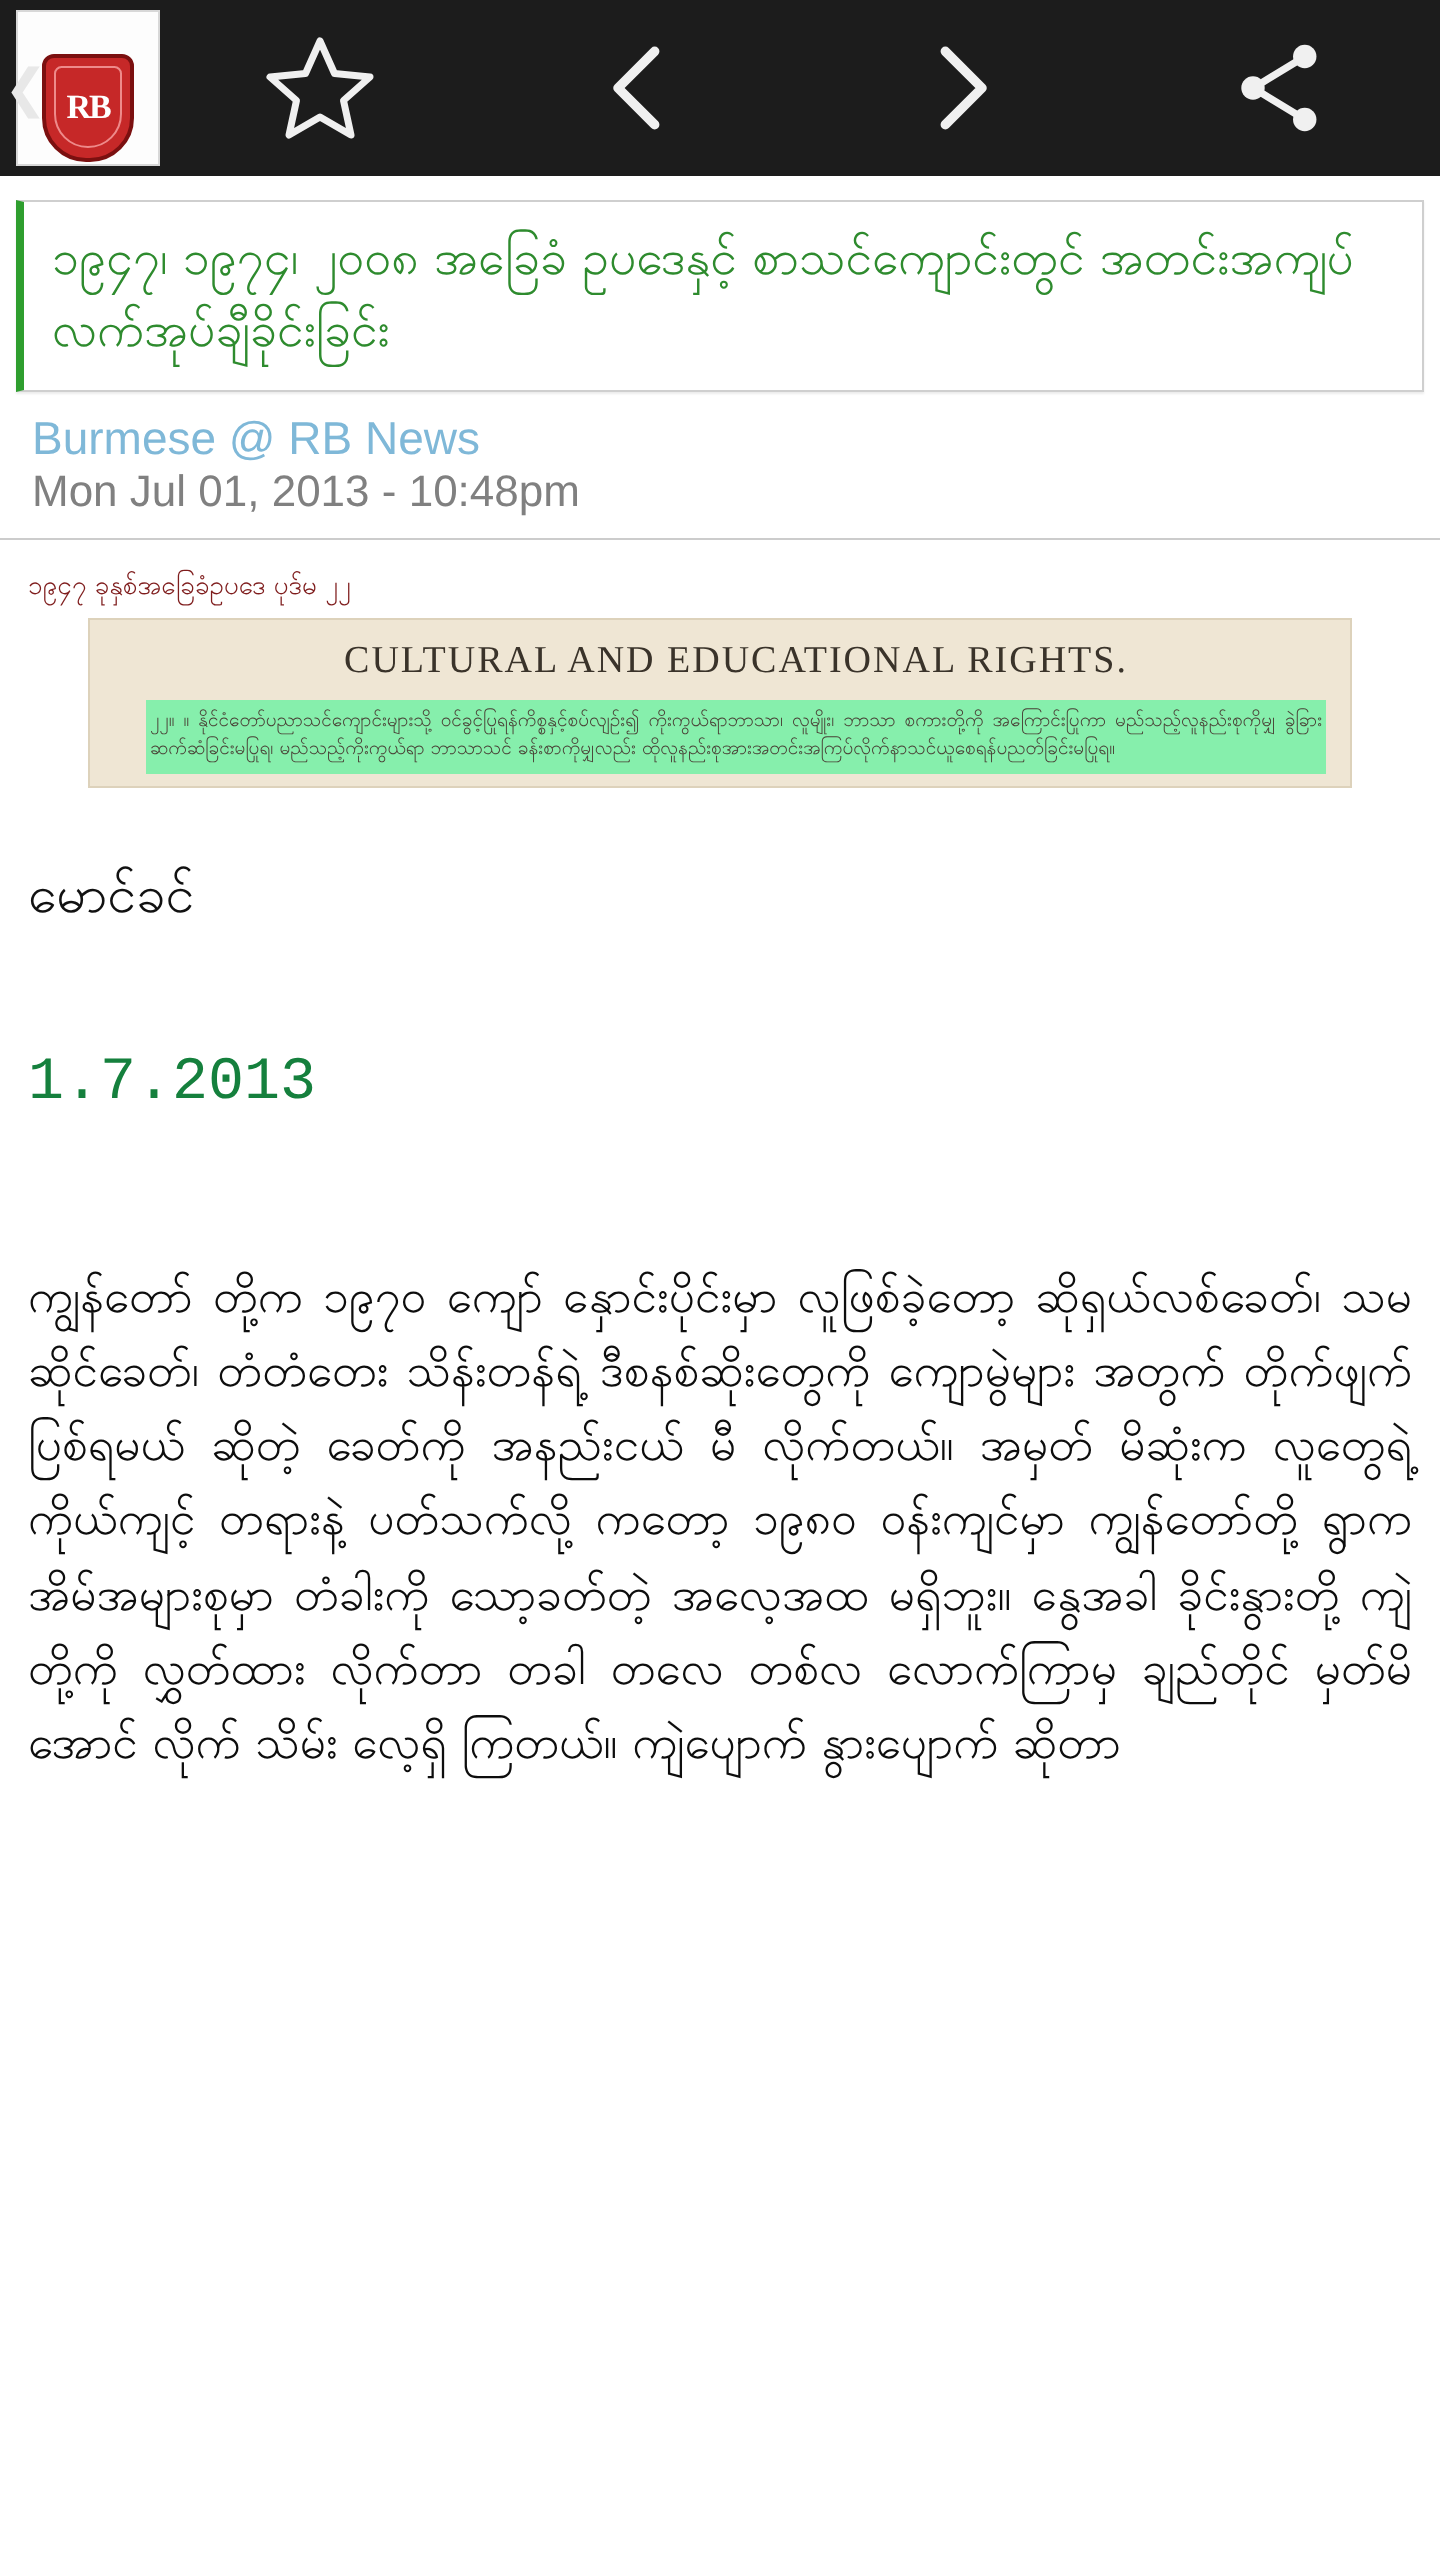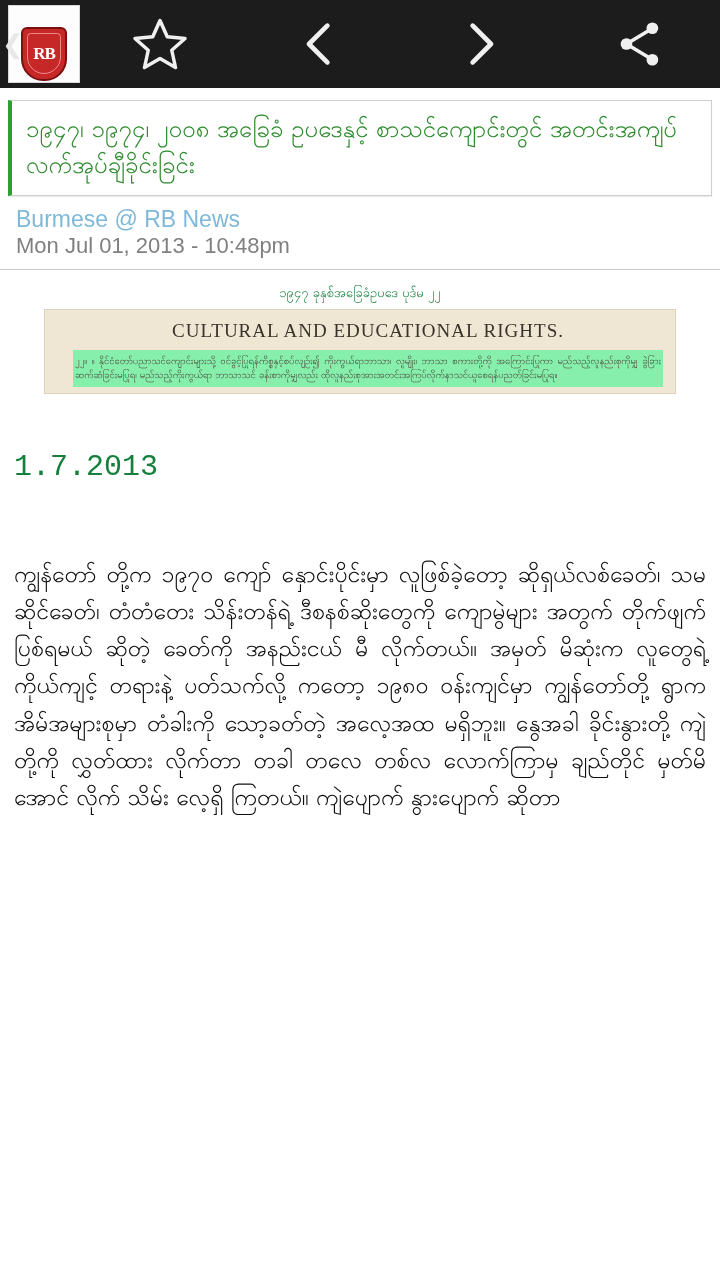--- a/index.html
+++ b/index.html
@@ -99,22 +99,22 @@
   .byline-date {
     color: #808080;
     font-size: 22px;
   }
 
   
   .article {
     padding: 0 14px;
   }
   .fig-caption {
-    text-align: center;
-    color: #15803d;
+    text-align: left;
+    color: #7f1d1d;
     font-size: 13px;
     margin: 14px 0 6px 0;
     font-family: "DejaVu Sans", sans-serif;
   }
   .figure {
     margin: 0 30px;
     background: #efe6d4;
     border: 1px solid #ddd2bb;
     padding: 10px 12px 6px 28px;
   }
@@ -227,15 +227,16 @@
 
 <div class="article">
 
   <div class="fig-caption">၁၉၄၇ ခုနှစ်အခြေခံဥပဒေ ပုဒ်မ ၂၂</div>
 
   <div class="figure">
     <div class="fig-title">CULTURAL AND EDUCATIONAL RIGHTS.</div>
     <div class="fig-foot">၂၂။ ။ နိုင်ငံတော်ပညာသင်ကျောင်းများသို့ ဝင်ခွင့်ပြုရန်ကိစ္စနှင့်စပ်လျဉ်း၍ ကိုးကွယ်ရာဘာသာ၊ လူမျိုး၊ ဘာသာ စကားတို့ကို အကြောင်းပြုကာ မည်သည့်လူနည်းစုကိုမျှ ခွဲခြားဆက်ဆံခြင်းမပြုရ၊ မည်သည့်ကိုးကွယ်ရာ ဘာသာသင် ခန်းစာကိုမျှလည်း ထိုလူနည်းစုအားအတင်းအကြပ်လိုက်နာသင်ယူစေရန်ပညတ်ခြင်းမပြုရ။</div>
   </div>
 
+  <div class="author">မောင်ခင်</div>
   <div class="datestamp">1.7.2013</div>
   <div class="body-text">ကျွန်တော် တို့က ၁၉၇၀ ကျော် နှောင်းပိုင်းမှာ လူဖြစ်ခဲ့တော့ ဆိုရှယ်လစ်ခေတ်၊ သမဆိုင်ခေတ်၊ တံတံတေး သိန်းတန်ရဲ့ ဒီစနစ်ဆိုးတွေကို ကျောမွဲများ အတွက် တိုက်ဖျက် ပြစ်ရမယ် ဆိုတဲ့ ခေတ်ကို အနည်းငယ် မီ လိုက်တယ်။ အမှတ် မိဆုံးက လူတွေရဲ့ ကိုယ်ကျင့် တရားနဲ့ ပတ်သက်လို့ ကတော့ ၁၉၈၀ ဝန်းကျင်မှာ ကျွန်တော်တို့ ရွာက အိမ်အများစုမှာ တံခါးကို သော့ခတ်တဲ့ အလေ့အထ မရှိဘူး။ နွေအခါ ခိုင်းနွားတို့ ကျဲတို့ကို လွှတ်ထား လိုက်တာ တခါ တလေ တစ်လ လောက်ကြာမှ ချည်တိုင် မှတ်မိအောင် လိုက် သိမ်း လေ့ရှိ ကြတယ်။ ကျဲပျောက် နွားပျောက် ဆိုတာ</div>
 </div>
 
 </body></html>

